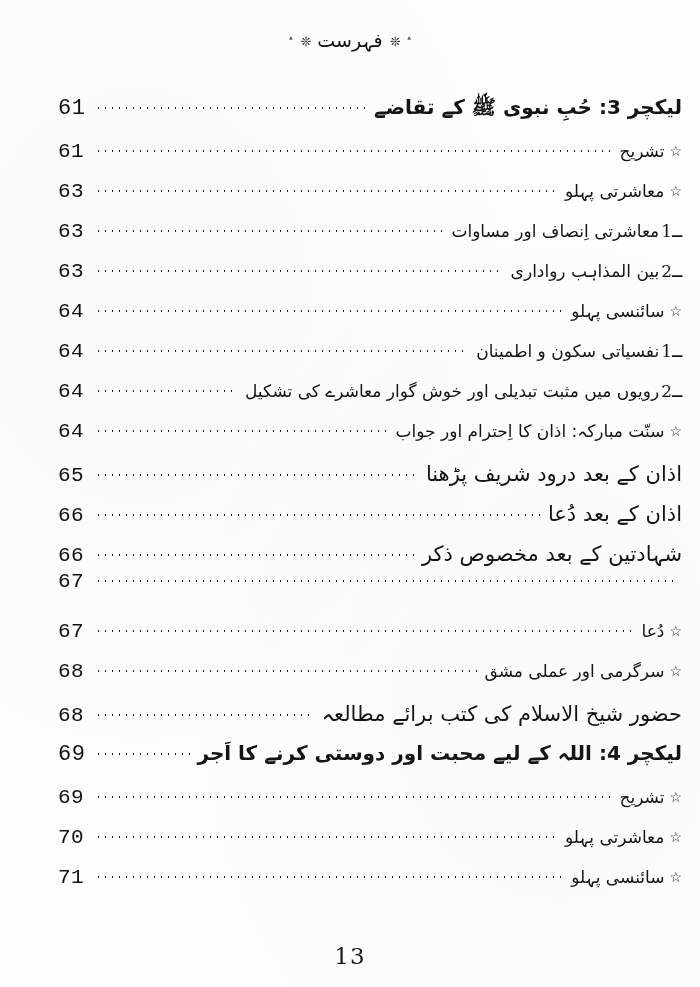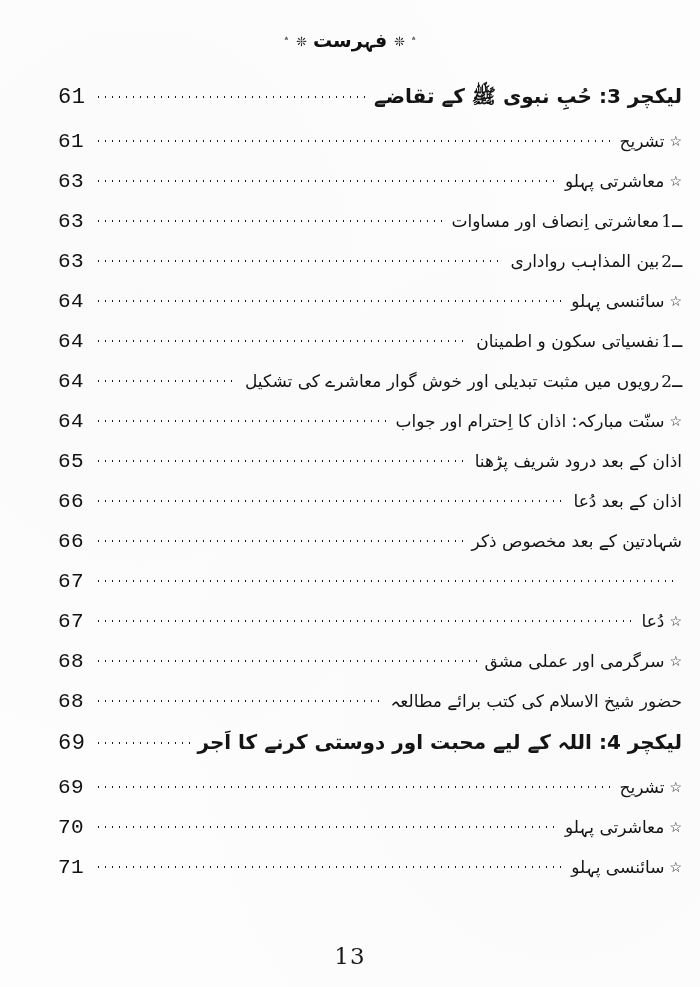--- a/index.html
+++ b/index.html
@@ -46,21 +46,21 @@
     font-size: 13px;
     color: #2a2a2a;
     line-height: 1;
     letter-spacing: -1px;
     transform: translateY(1px);
   }
   .orn.small { font-size: 9px; opacity: .85; }
   .header-title {
     font-family: "DejaVu Sans", "Liberation Sans", sans-serif;
     font-size: 19px;
-    font-weight: 700;
+    font-weight: 400;
     color: #111;
     letter-spacing: 0.5px;
     line-height: 1;
   }
 
   
   .toc {
     position: absolute;
     top: 84px;
     left: 58px;
@@ -77,20 +77,21 @@
   }
 
   .entry-title {
     flex: 0 0 auto;
     white-space: nowrap;
     font-size: 17px;
     line-height: 1.25;
     color: #141414;
     padding-left: 4px;
     font-weight: 500;
+    margin-top: 11px;
   }
 
   .leader {
     flex: 1 1 auto;
     position: relative;
     height: 1em;
     overflow: hidden;
     margin: 0 3px;
     min-width: 24px;
   }
@@ -143,21 +144,21 @@
   }
 
   .idx {
     direction: ltr;
     display: inline-block;
     font-family: "DejaVu Serif", "Liberation Serif", serif;
     font-size: 17px;
     padding-left: 2px;
   }
 
-  .toc-row.plain .entry-title { font-size: 17px; }
+  .toc-row.plain .entry-title { font-size: 21px; }
 
   
   .page-footer {
     position: absolute;
     bottom: 18px;
     left: 0;
     right: 0;
     text-align: center;
   }
   .folio {

